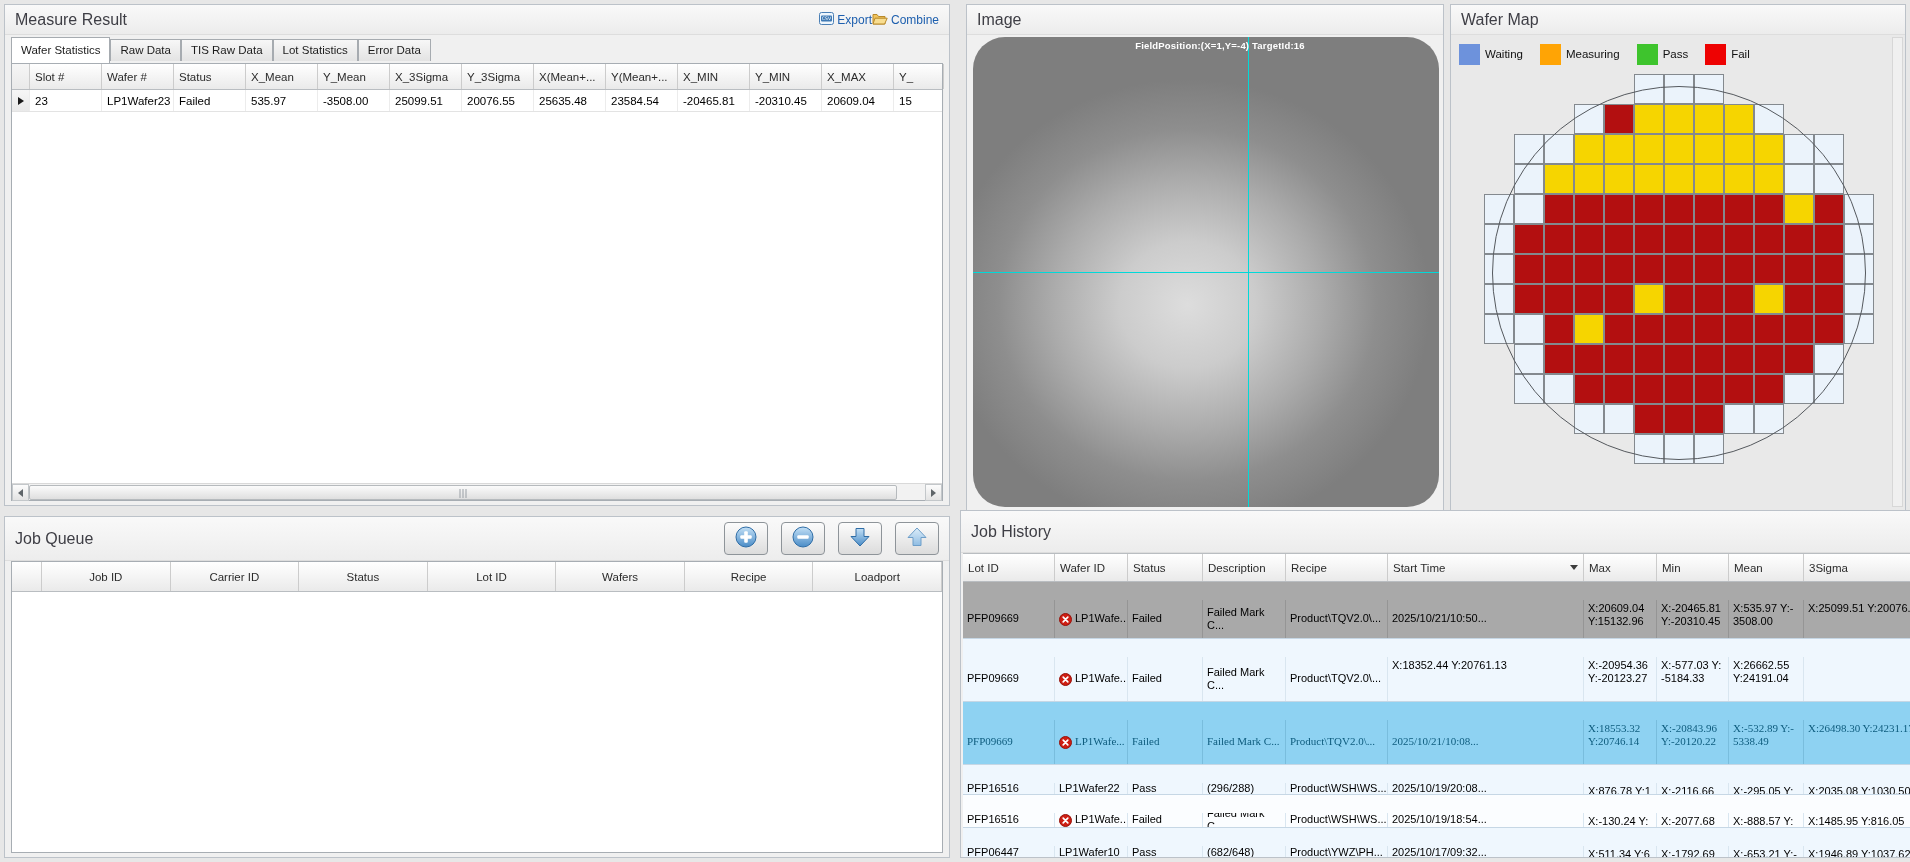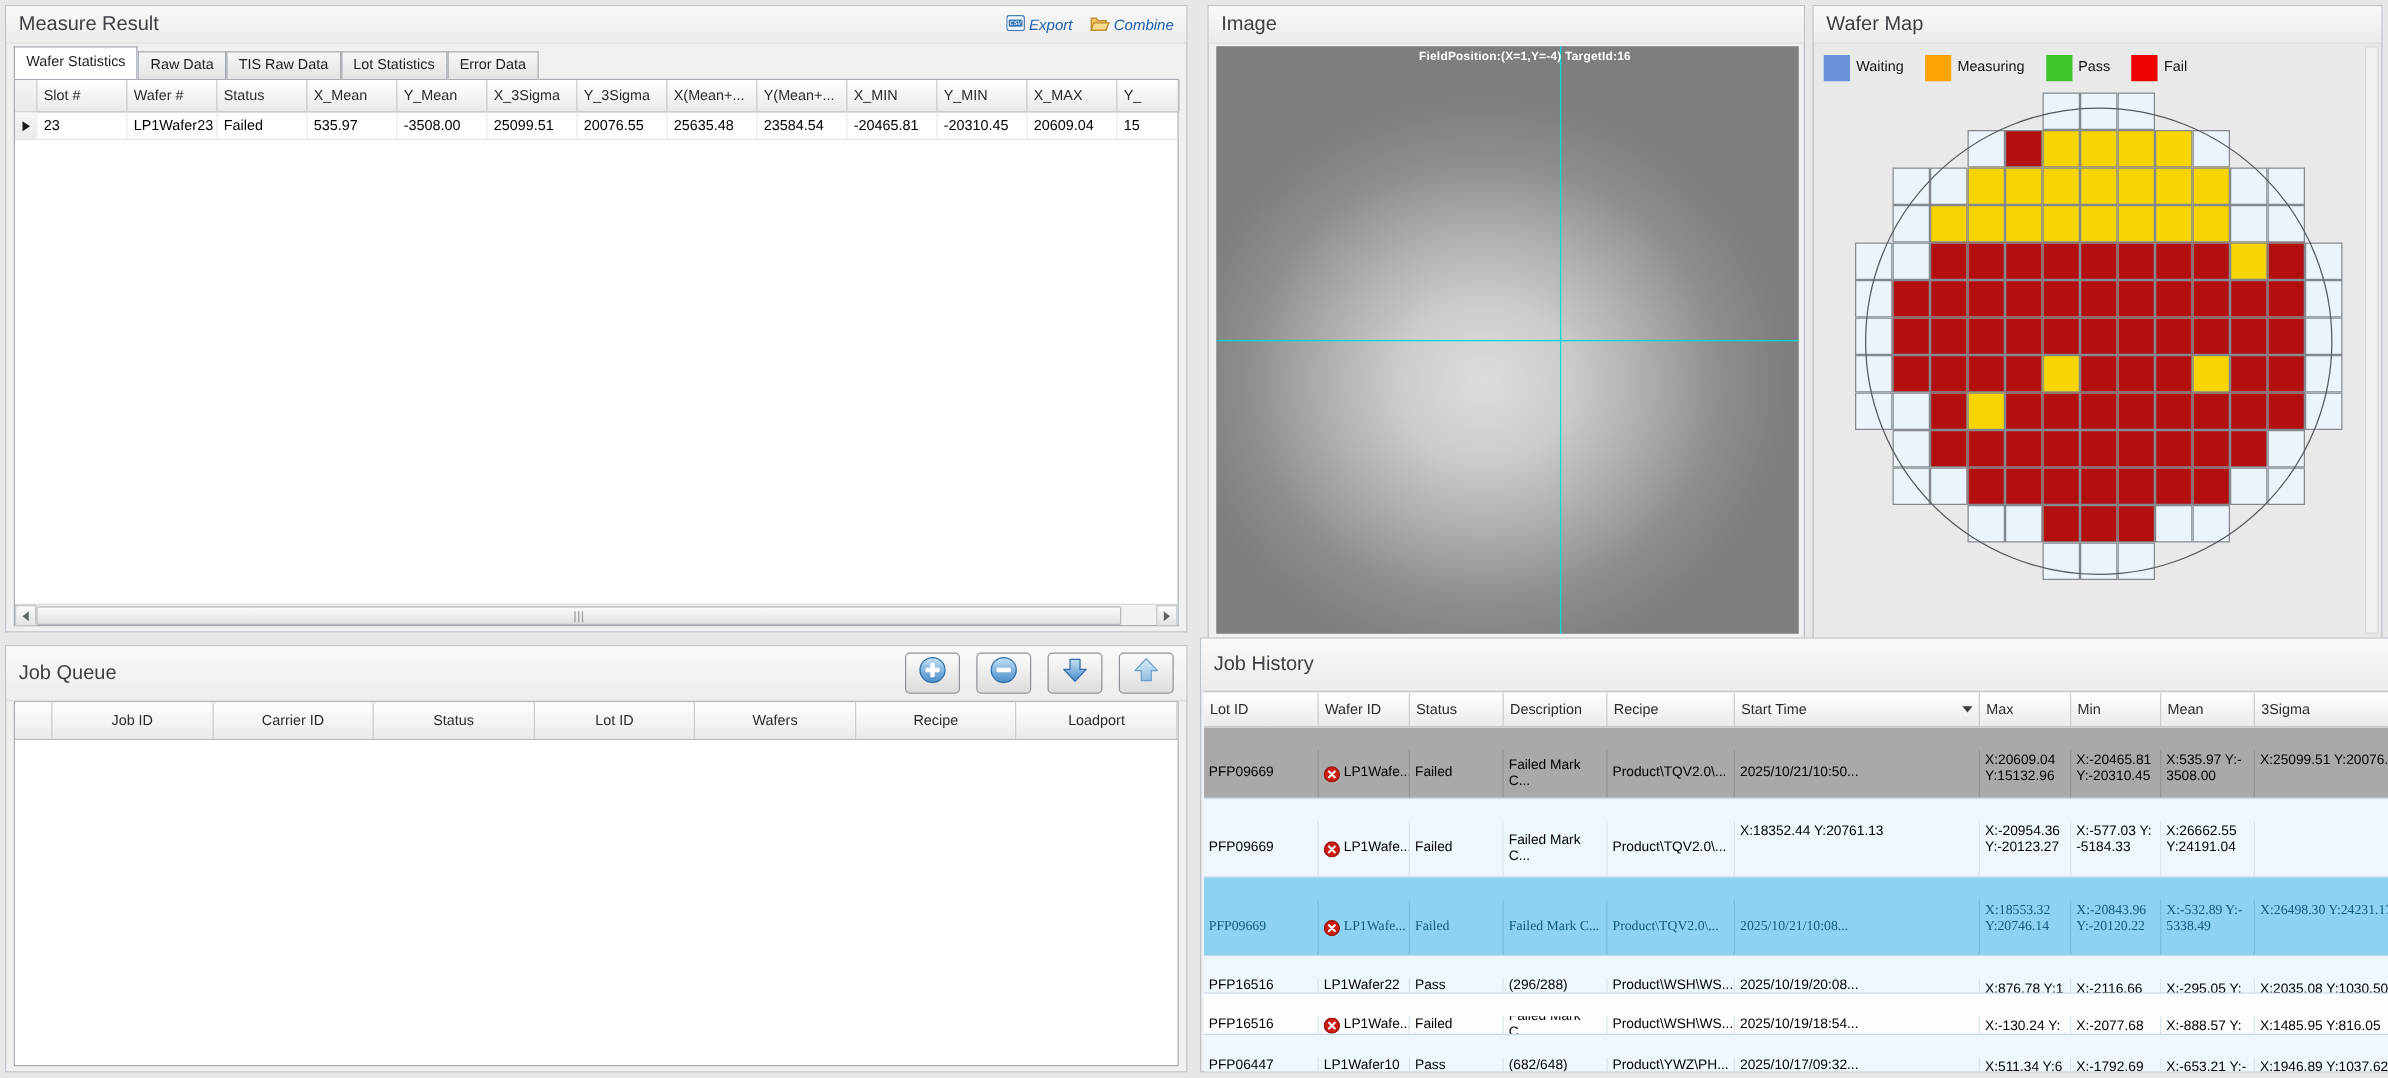--- a/index.html
+++ b/index.html
@@ -6,24 +6,24 @@
   html,body { width:1910px; height:862px; overflow:hidden;
     font-family:"Liberation Sans","DejaVu Sans",sans-serif; background:#e7e7e7; }
   .panel { position:absolute; background:#f0f0f0; border:1px solid #bcc2c9; }
   .ptitle { height:30px; display:flex; align-items:center; padding:0 10px;
     background:linear-gradient(#f9f9f9,#ececec); border-bottom:1px solid #dddddd;
     font-size:16px; color:#3e3e45; justify-content:space-between; }
   .ptitle .t { white-space:nowrap; }
 
   
   #measure-result { left:4px; top:4px; width:946px; height:502px; }
-  .plinks { display:flex; gap:14px; font-size:12px;font-style:italic; }
+  .plinks { display:flex; font-size:12px; }
   .plink { display:flex; align-items:center; gap:3px; color:#1d5fae; cursor:pointer; }
   #mr-tabs { position:absolute; left:6px; right:6px; top:32px; height:26px;
-    display:flex; align-items:flex-end; z-index:2; }
+    display:flex; align-items:center; z-index:2; }
   .tab { padding:3px 9px 4px; font-size:11.5px; color:#1c1c1c;
     border:1px solid #a6abb0; border-bottom:none; background:linear-gradient(#f7f7f7,#e3e3e3);
     height:22px; display:flex; align-items:center; }
   .tab.active { background:#ffffff; height:26px; position:relative; z-index:3; }
   .mr-body { position:absolute; left:6px; right:6px; top:58px; bottom:4px;
     background:#ffffff; border:1px solid #a7adb3; }
   .mr-grid { display:grid; grid-template-columns:18px repeat(12,72px) minmax(50px,1fr); }
   .mr-head { height:26px; background:linear-gradient(#ffffff,#eaeaea); border-bottom:1px solid #b9bdc1; }
   .mhc { font-size:11.5px; color:#2b2b2b; display:flex; align-items:center;
     padding:0 5px; border-right:1px solid #cccccc; white-space:nowrap; overflow:hidden; }
@@ -44,21 +44,21 @@
   .grip-v i { display:block; width:1px; height:9px; background:#9aa0a5; }
   .tri { width:0; height:0; }
   .tri.left  { border-right:5px solid #5f6569; border-top:4px solid transparent; border-bottom:4px solid transparent; }
   .tri.right { border-left:5px solid #5f6569; border-top:4px solid transparent; border-bottom:4px solid transparent; }
   .tri.up    { border-bottom:5px solid #5f6569; border-left:4px solid transparent; border-right:4px solid transparent; }
   .tri.down  { border-top:5px solid #5f6569; border-left:4px solid transparent; border-right:4px solid transparent; }
 
   
   #image-panel { left:966px; top:4px; width:478px; height:508px; }
   .img-area { position:absolute; left:6px; top:32px; width:466px; height:470px;
-    background:radial-gradient(ellipse 52% 48% at 46% 57%, #dddddd 0%, #cccccc 28%, #acacac 55%, #8e8e8e 78%, #7e7e7e 100%); overflow:hidden; }
+    background:radial-gradient(ellipse 52% 48% at 46% 57%, #dddddd 0%, #cccccc 28%, #acacac 55%, #8e8e8e 78%, #7e7e7e 100%); overflow:hidden;border-radius:32px; }
   .overlay-text { position:absolute; top:3px; left:53%; transform:translateX(-50%);
     color:#ffffff; font-size:9.5px; font-weight:bold; white-space:nowrap; letter-spacing:.2px; }
   .ch-v { position:absolute; top:0; bottom:0; width:1px; background:#00d9d9; }
   .ch-h { position:absolute; left:0; right:0; height:1px; background:#00d9d9; }
 
   
   #wafer-map { left:1450px; top:4px; width:456px; height:508px; background:#e9e9e9; }
   #wm-legend { position:absolute; left:8px; top:36px; height:26px; display:flex; gap:17px; align-items:center; }
   .leg-item { display:flex; align-items:center; gap:5px; }
   .leg-sw { width:21px; height:21px; }

